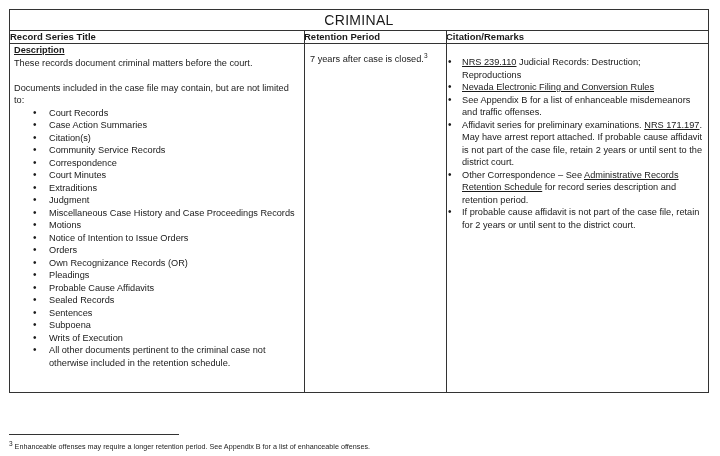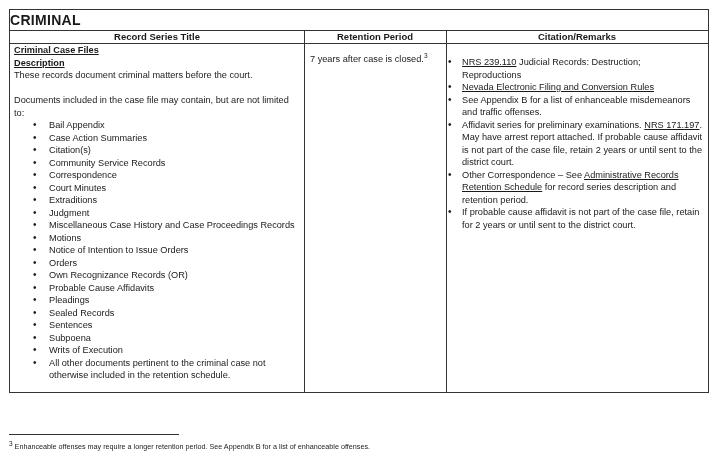--- a/index.html
+++ b/index.html
@@ -1,25 +1,25 @@
 <!DOCTYPE html>
 <html><head>
 <meta charset="utf-8">
 <style>
   html, body { margin:0; padding:0; background:#ffffff; }
   body { width:720px; height:456px; position:relative; overflow:hidden;
          font-family:"Liberation Sans", sans-serif; color:#1a1a1a; }
   .tbl { position:absolute; left:9px; top:9px; width:700px; height:384px;
          border:1px solid #333; box-sizing:border-box; }
   .title-row { position:absolute; left:0; top:0; width:100%; height:20px;
-         border-bottom:1px solid #333; text-align:left;
-         font-weight:bold; font-size:14px; line-height:20px; letter-spacing:0.3px; }
+         border-bottom:1px solid #333; text-align:center;
+         font-weight:normal; font-size:14px; line-height:20px; letter-spacing:0.3px; }
   .hdr-row { position:absolute; left:0; top:20px; width:100%; height:13px;
          border-bottom:1px solid #333; font-weight:bold; font-size:9.5px; line-height:13px; }
-  .hdr-row .c { position:absolute; top:0; height:13px; text-align:center; }
+  .hdr-row .c { position:absolute; top:0; height:13px; text-align:left; }
   .col1 { left:0; width:294px; }
   .col2 { left:294px; width:142px; }
   .col3 { left:436px; width:262px; }
   .vline { position:absolute; top:20px; bottom:0; width:1px; background:#333; }
   .body-row { position:absolute; left:0; top:34px; width:100%; bottom:0;
          font-size:9.2px; line-height:12.5px; }
   .body-row .c { position:absolute; top:0; bottom:0; box-sizing:border-box; }
   .c1 { padding:0 4px; }
   .u { text-decoration:underline; }
   .b { font-weight:bold; }
@@ -44,41 +44,40 @@
   <div class="hdr-row">
     <div class="c col1">Record Series Title</div>
     <div class="c col2">Retention Period</div>
     <div class="c col3">Citation/Remarks</div>
   </div>
   <div class="vline" style="left:294px"></div>
   <div class="vline" style="left:436px"></div>
 
   <div class="body-row">
     <div class="c col1 c1">
-      <div class="u b">Criminal Case Files</div>
       <div class="u b">Description</div>
       <div>These records document criminal matters before the court.</div>
       <div style="height:12.5px"></div>
       <div>Documents included in the case file may contain, but are not limited to:</div>
       <ul class="docs" id="docs-list">
-          <li>Bail Appendix</li>
+          <li>Court Records</li>
           <li>Case Action Summaries</li>
           <li>Citation(s)</li>
           <li>Community Service Records</li>
           <li>Correspondence</li>
           <li>Court Minutes</li>
           <li>Extraditions</li>
           <li>Judgment</li>
           <li class="just">Miscellaneous Case History and Case Proceedings Records</li>
           <li>Motions</li>
           <li>Notice of Intention to Issue Orders</li>
           <li>Orders</li>
           <li>Own Recognizance Records (OR)</li>
+          <li>Pleadings</li>
           <li>Probable Cause Affidavits</li>
-          <li>Pleadings</li>
           <li>Sealed Records</li>
           <li>Sentences</li>
           <li>Subpoena</li>
           <li>Writs of Execution</li>
           <li>All other documents pertinent to the criminal case not otherwise included in the retention schedule.</li>
         </ul>
     </div>
 
     <div class="c col2 c2">
       <span>7 years after case is closed.</span><sup>3</sup>

